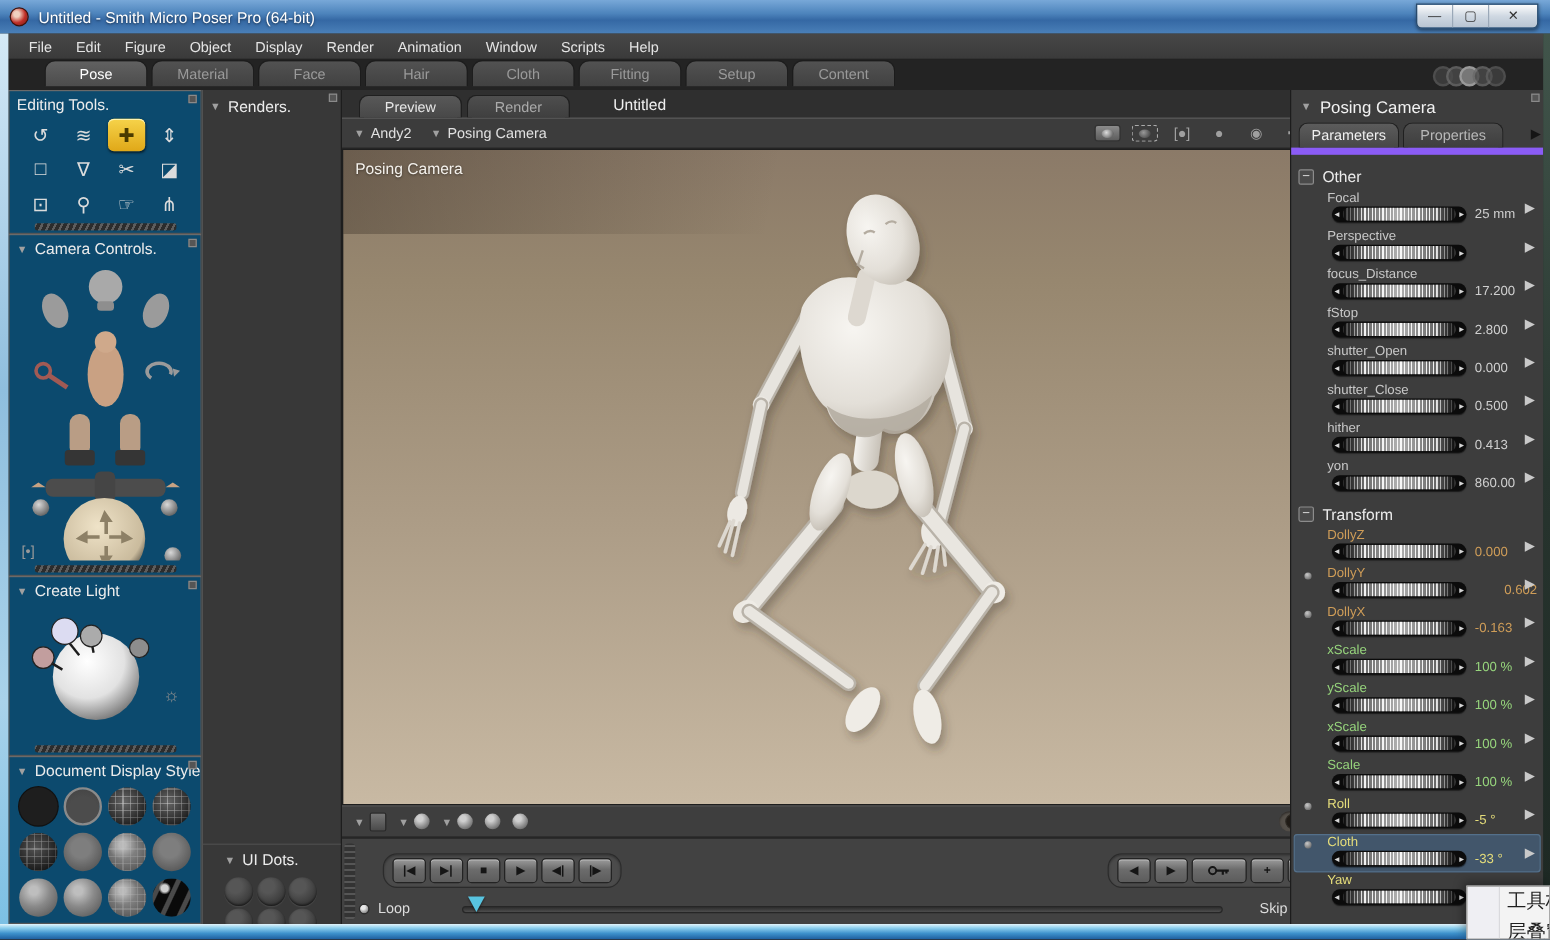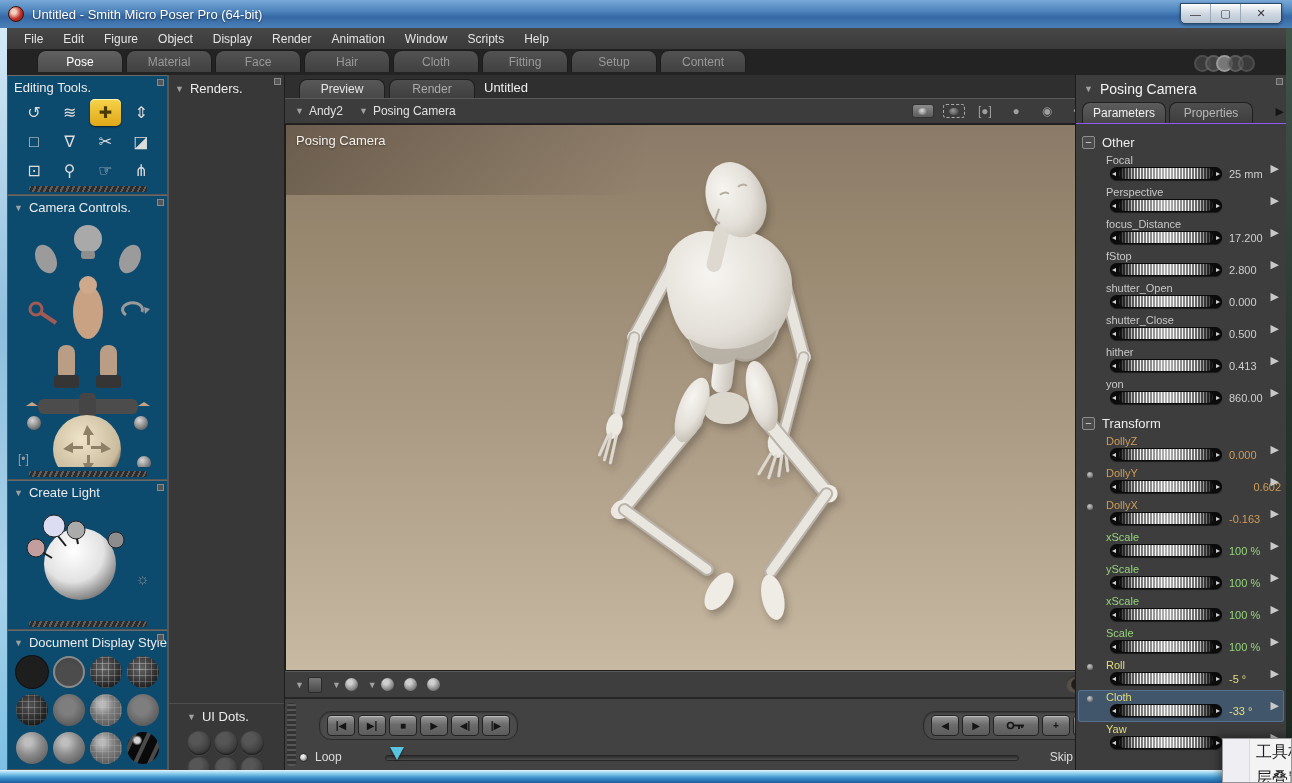--- a/index.html
+++ b/index.html
@@ -84,21 +84,21 @@
     background:radial-gradient(circle at 38% 32%, #565656 0 25%, #3a3a3a 70%, #2c2c2c 100%);
     box-shadow:inset 0 -1px 2px rgba(0,0,0,.6), 0 1px 1px rgba(255,255,255,.08); }
 
   
   .doc { position:absolute; left:285px; top:75px; width:862px; height:695px; background:#2f2f2f; }
   .doc-tabs { height:23px; display:flex; align-items:flex-end; padding-left:14px; }
   .doc-tab { min-width:86px; text-align:center; padding:2px 12px; font-size:12px;
     background:linear-gradient(#4e4e4e,#3f3f3f); color:#aaa; border:1px solid #1f1f1f; border-bottom:none;
     border-radius:8px 8px 0 0; margin-right:4px; }
   .doc-tab.active { background:linear-gradient(#585858,#484848); color:#e6e6e6; }
-  .doc-title { margin-left:5px; color:#f0f0f0; font-size:13px; padding-bottom:3px; }
+  .doc-title { margin-left:32px; color:#f0f0f0; font-size:13px; padding-bottom:3px; }
   .selector-row { height:26px; background:#3c3c3c; border-top:1px solid #5a5a5a; border-bottom:1px solid #222;
     display:flex; align-items:center; padding:0 10px; gap:16px; }
   .sel { display:flex; align-items:center; gap:5px; color:#e0e0e0; font-size:12px; }
   .vtb { margin-left:auto; display:flex; align-items:center; gap:9px; color:#9f9f9f; }
   .vtb-ic { width:22px; height:17px; display:flex; align-items:center; justify-content:center; font-size:12px; }
   .cam-ic { width:22px; height:14px; border-radius:3px; background:linear-gradient(#8b8b8b,#5c5c5c);
     border:1px solid #333; position:relative; }
   .cam-ic::after { content:""; position:absolute; left:5px; top:3px; width:10px; height:7px; border-radius:50%;
     background:radial-gradient(circle at 40% 35%, #ddd, #444); }
   .cam-ic.dashed { background:transparent; border:1px dashed #aaa; }
@@ -144,21 +144,21 @@
   .tl-thumb { position:absolute; left:4px; top:-9px; width:0; height:0;
     border-left:7px solid transparent; border-right:7px solid transparent; border-top:13px solid #58c4e0;
     filter:drop-shadow(0 1px 1px rgba(0,0,0,.5)); }
   .loop-box { position:absolute; left:14px; top:51px; display:flex; align-items:center; gap:7px; color:#dcdcdc; }
   .skip-box { position:absolute; right:14px; top:51px; display:flex; align-items:center; gap:7px; color:#dcdcdc; }
 
   
   .right-panel { position:absolute; left:1075px; top:75px; width:211px; height:695px;
     background:#3d3d3d; border-left:1px solid #1c1c1c; }
   .rp-head { display:flex; align-items:center; gap:7px; padding:6px 8px 2px; color:#f2f2f2; font-size:14px; }
-  .rp-tabs { display:flex; align-items:flex-end; padding:3px 20px 0 6px; border-bottom:1px solid #8b5cf6; position:relative; }
+  .rp-tabs { display:flex; align-items:flex-end; padding:3px 20px 0 6px; border-bottom:6px solid #8b5cf6; position:relative; }
   .rp-tab { min-width:84px; text-align:center; font-size:12px; padding:3px 8px;
     background:linear-gradient(#4e4e4e,#3e3e3e); color:#b8b8b8; border:1px solid #202020; border-bottom:none;
     border-radius:8px 8px 0 0; margin-right:3px; }
   .rp-tab.active { background:linear-gradient(#5c5c5c,#474747); color:#f0f0f0; }
   .rp-side-arrow { position:absolute; right:2px; top:6px; color:#151515; font-size:11px; }
   .sec-head { display:flex; align-items:center; gap:7px; padding:7px 6px 3px; color:#ececec; font-size:13px; }
   .minus-box { width:13px; height:13px; border:1px solid #8c8c8c; background:#4a4a4a; color:#ddd;
     font-size:11px; line-height:11px; text-align:center; border-radius:2px; }
   .param-row { position:relative; height:32px; margin:0 2px; border-radius:3px; }
   .param-row.selected { background:#42566b; box-shadow:inset 0 0 0 1px #54708a; }

